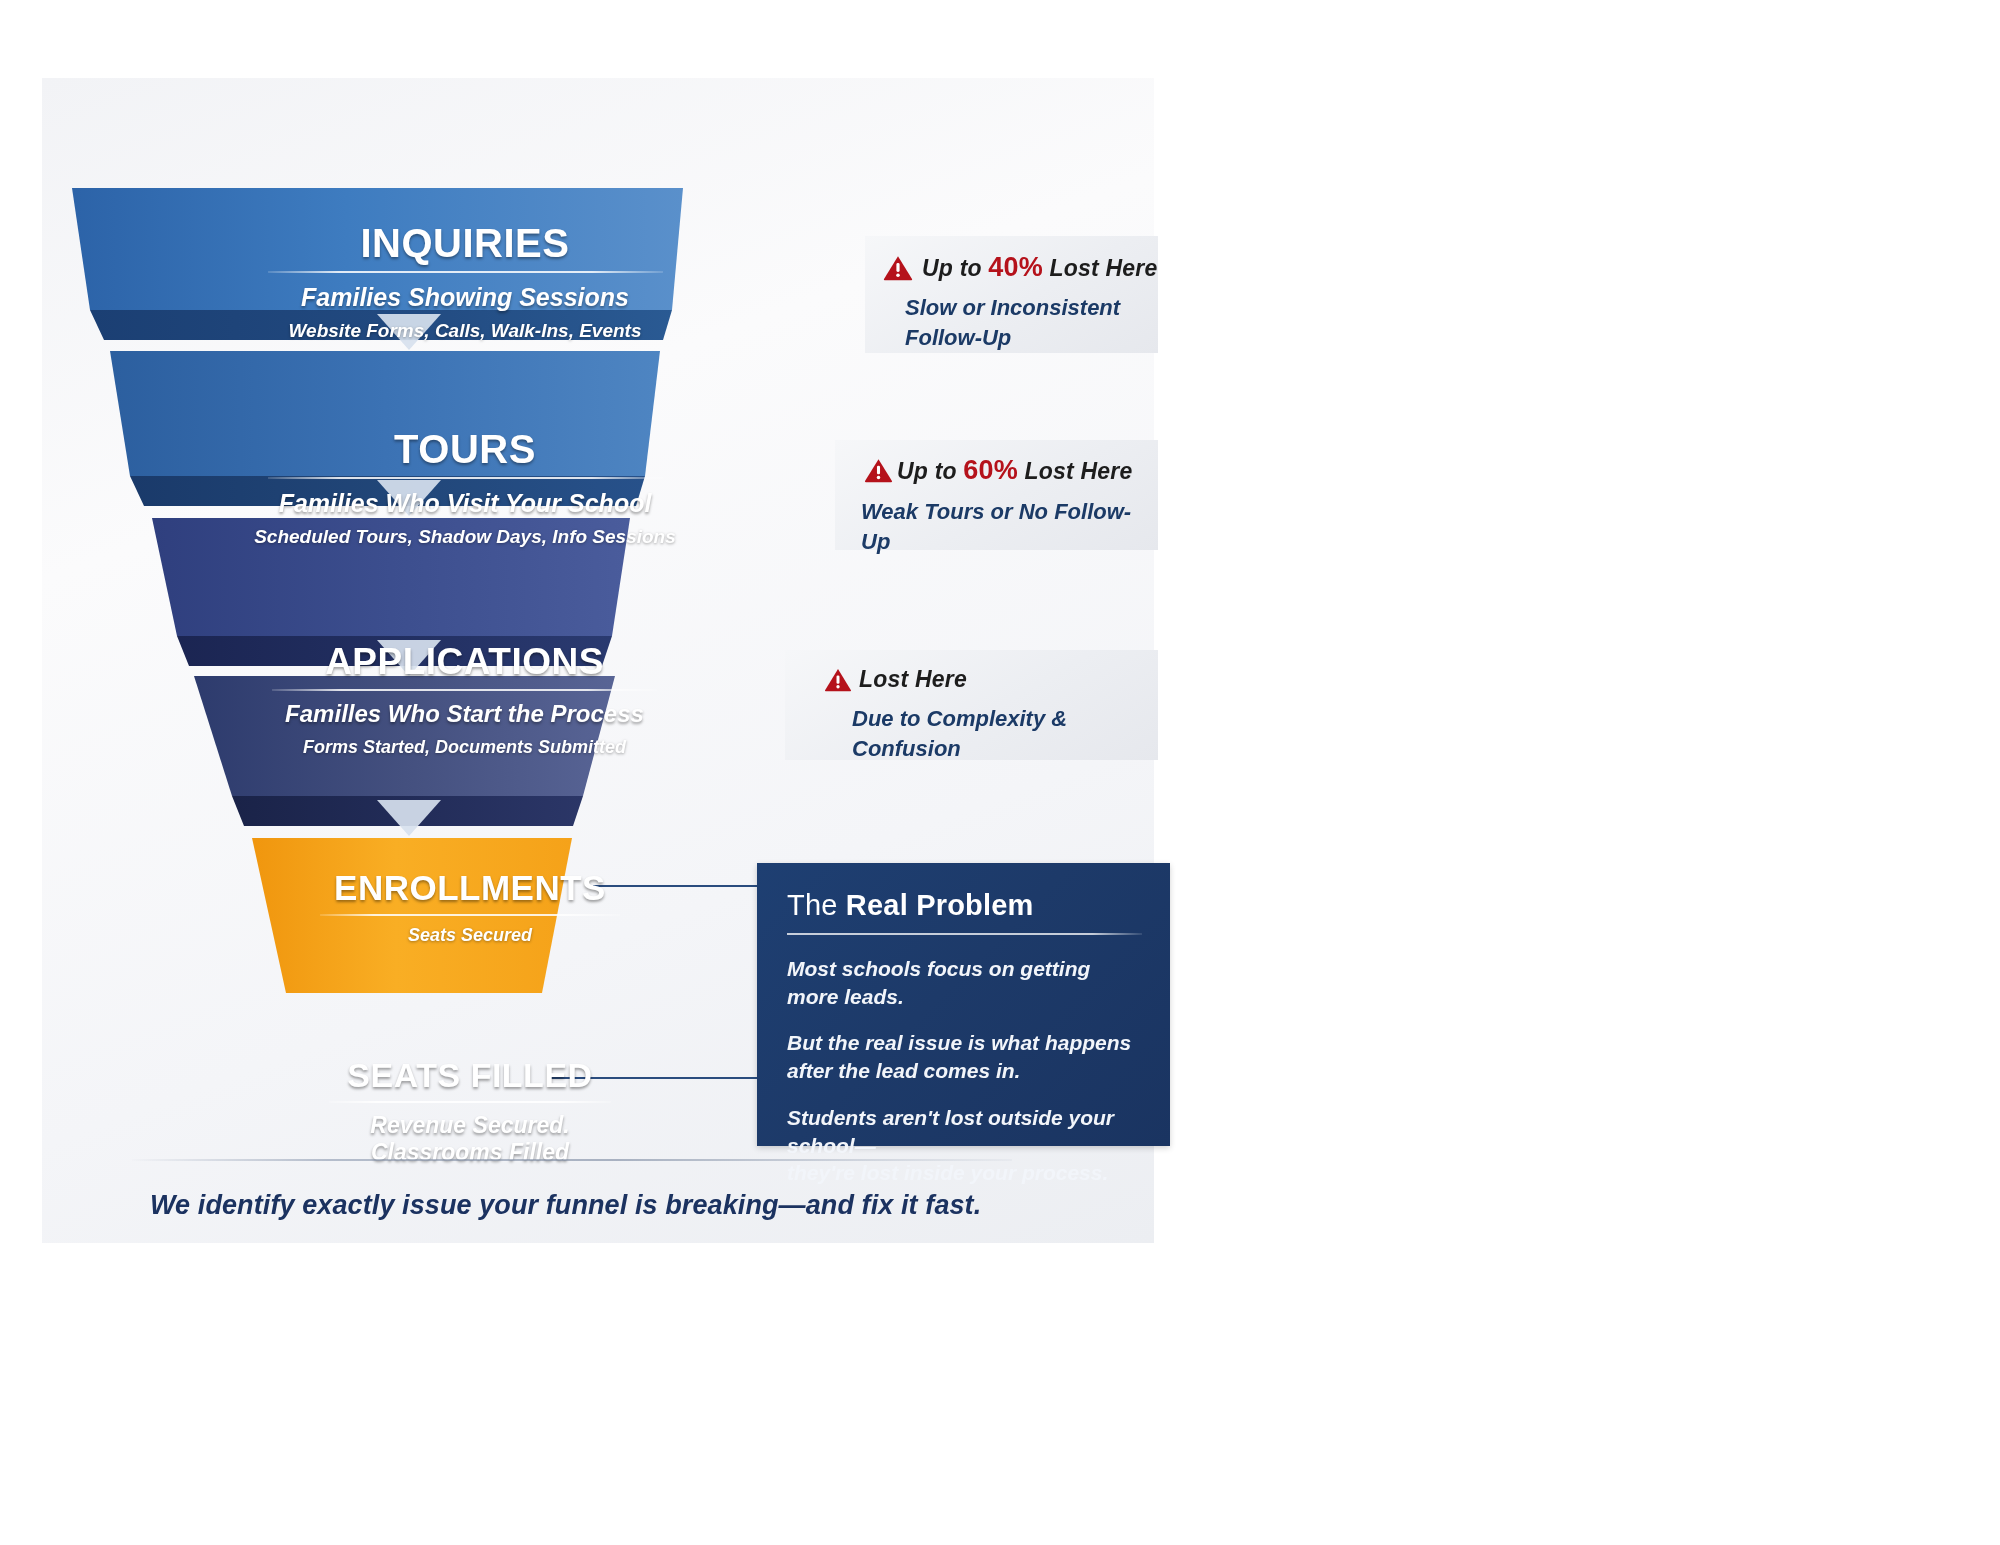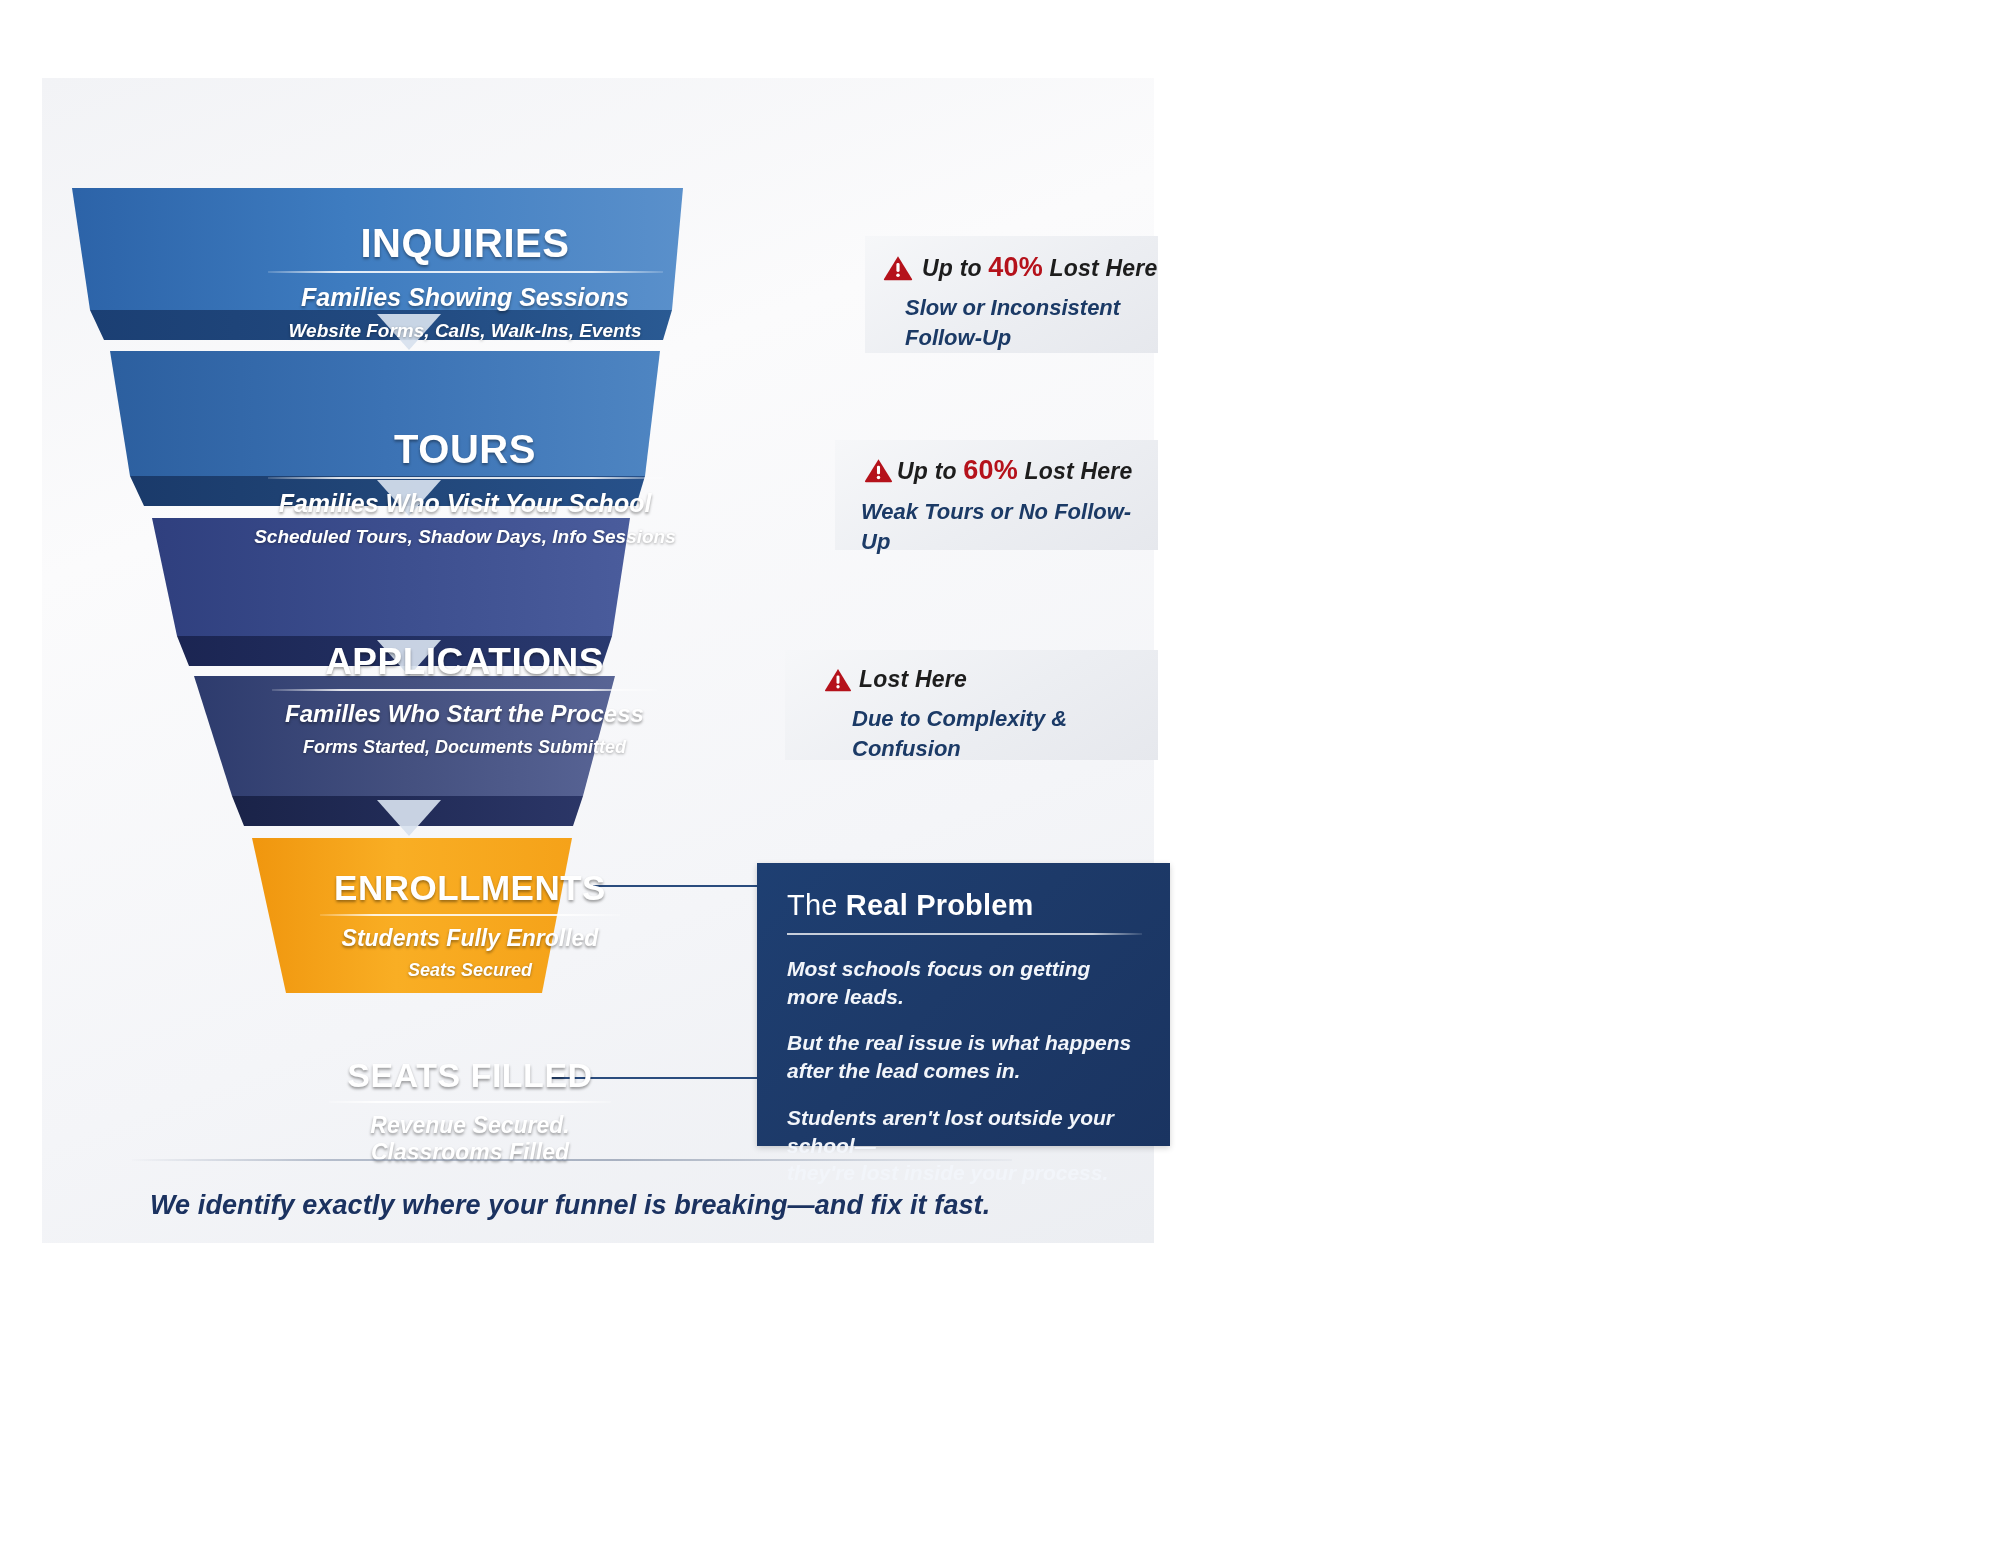--- a/index.html
+++ b/index.html
@@ -314,21 +314,20 @@
     <div class="stage-text" id="st-applications">
       <div class="stage-title">APPLICATIONS</div>
       <div class="stage-rule"></div>
       <div class="stage-sub">Familles Who Start the Process</div>
       <div class="stage-detail">Forms Started, Documents Submitted</div>
     </div>
 
     <div class="stage-text" id="st-enrollments">
       <div class="stage-title">ENROLLMENTS</div>
       <div class="stage-rule"></div>
-      <div class="stage-sub">Students Fully Enrolled</div>
       <div class="stage-detail">Seats Secured</div>
     </div>
 
     <div class="stage-text" id="st-seats">
       <div class="stage-title">SEATS FILLED</div>
       <div class="stage-rule"></div>
       <div class="stage-sub">
         <span>Revenue Secured.</span>
         <span class="line2">Classrooms Filled</span>
       </div>
@@ -382,15 +381,15 @@
       <span>But the real issue is what happens</span>
       <span class="line2">after the lead comes in.</span>
     </div>
     <div class="rp-para">
       <span>Students aren't lost outside your school—</span>
       <span class="line2">they're lost inside your process.</span>
     </div>
   </div>
 
   <div id="footer-divider"></div>
-  <div id="footer-text">We identify exactly where your funnel is breaking—and fix it fast.</div>
+  <div id="footer-text">We identify exactly issue your funnel is breaking—and fix it fast.</div>
 
 </div>
 
 </body></html>

